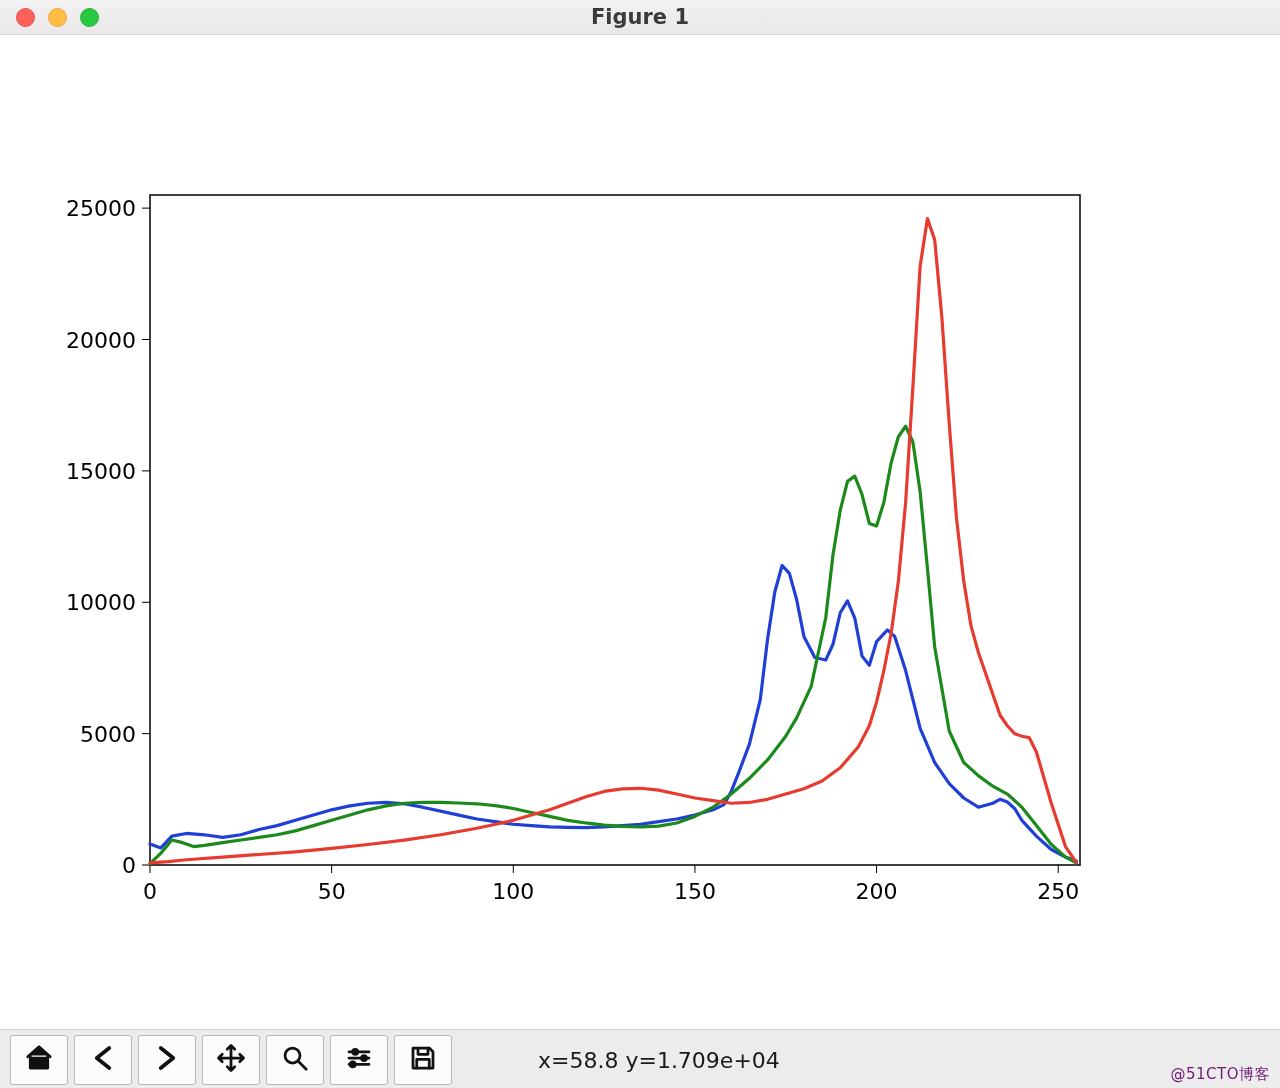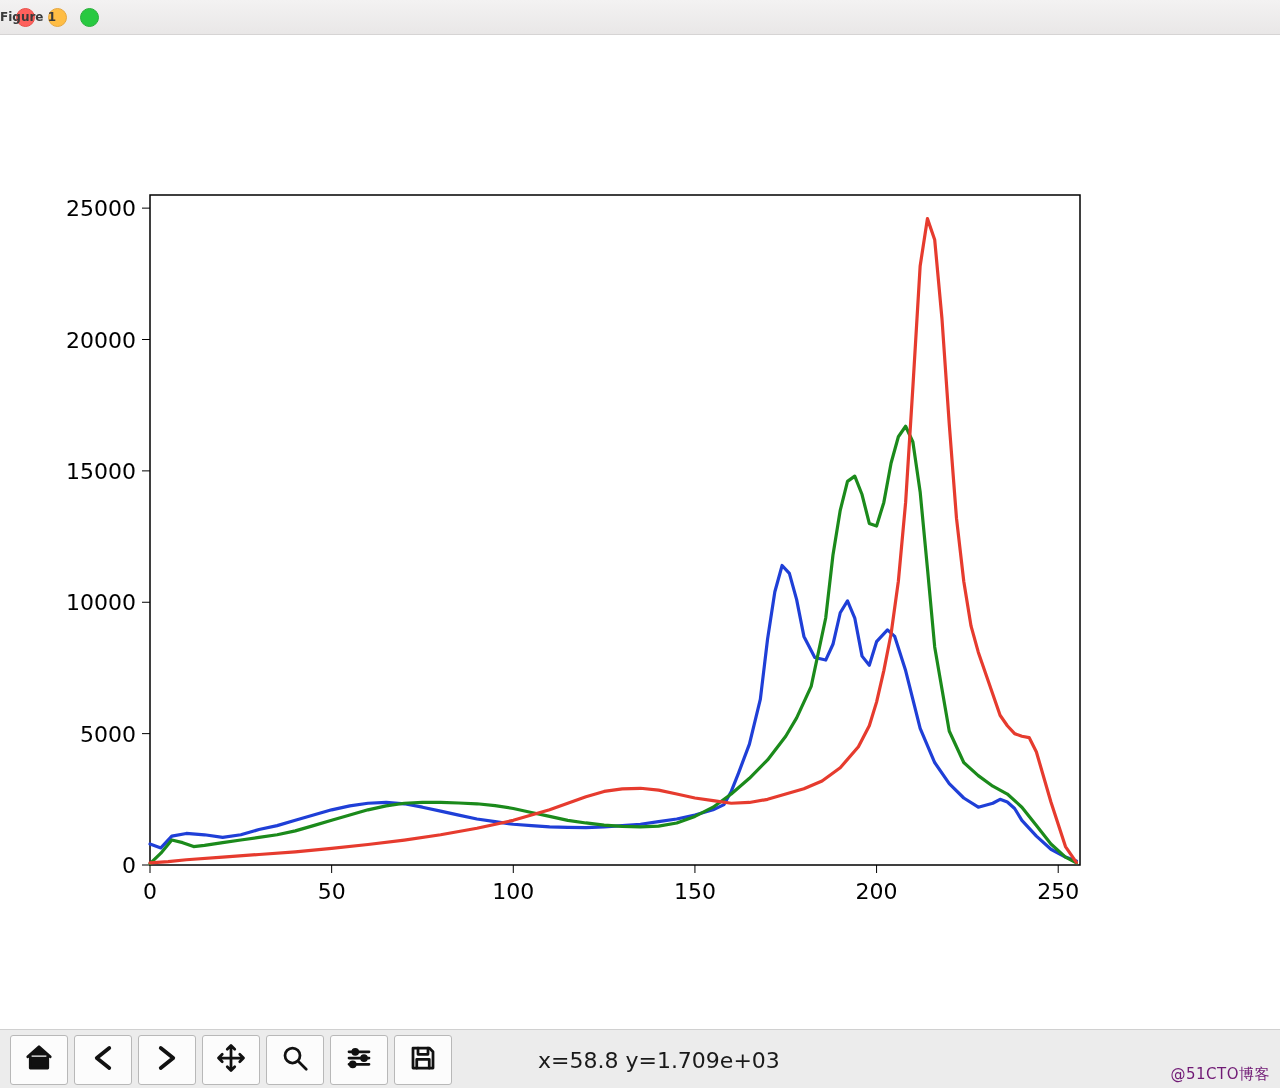--- a/index.html
+++ b/index.html
@@ -2,21 +2,21 @@
 <html><head>
 <meta charset="utf-8">
 <style>
   html,body{margin:0;padding:0;width:1280px;height:1088px;background:#fff;font-family:"DejaVu Sans","Helvetica Neue",Arial,sans-serif;overflow:hidden}
   .titlebar{height:34px;background:linear-gradient(#f3f2f2,#e9e7e7);border-bottom:1px solid #d6d4d4;display:flex;align-items:center;position:relative}
   .traffic{display:flex;gap:13px;margin-left:16px}
   .dot{width:17px;height:17px;border-radius:50%}
   .dot.red{background:#fe605c;border:1px solid #e94e48}
   .dot.yel{background:#ffbd44;border:1px solid #e6a73e}
   .dot.grn{background:#28c940;border:1px solid #29b03b}
-  .wtitle{position:absolute;left:0;right:0;font-size:12px;font-weight:600;color:#3a3a3a}
+  .wtitle{position:absolute;left:0;right:0;text-align:center;font-size:21px;font-weight:600;color:#3a3a3a}
   .figure{position:relative;width:1280px;height:994px;background:#fff}
   .plot-svg{position:absolute;left:0;top:0}
   .toolbar{height:60px;background:#ececec;display:flex;align-items:center;padding:0 10px;border-top:1px solid #d0d0d0}
   .tbtn{width:56px;height:48px;background:#fcfcfc;border:1px solid #b8b8b8;border-radius:3px;margin-right:6px;display:flex;align-items:center;justify-content:center;color:#222}
   .tbtn svg{width:30px;height:30px;stroke:#111;stroke-width:2.2;fill:none;stroke-linecap:round;stroke-linejoin:round}
   .coords{margin-left:80px;font-size:22px;color:#1a1a1a}
   .watermark{position:absolute;right:10px;bottom:4px;color:#701a75;font-size:15px;letter-spacing:.5px}
 </style>
 </head>
 <body>
@@ -97,16 +97,16 @@
           <circle cx="16" cy="12" r="2" fill="#111"></circle>
           <circle cx="7" cy="17" r="2" fill="#111"></circle>
         </svg></span>
     </div>
   <div class="tbtn">
       <span><svg viewBox="0 0 24 24">
           <path d="M4 4h13l3 3v13H4z"></path>
           <path d="M8 4v5h8V4M7 20v-7h10v7"></path>
         </svg></span>
     </div>
-  <div class="coords">x=58.8 y=1.709e+03</div>
+  <div class="coords">x=58.8 y=1.709e+04</div>
 </div>
 
 <div class="watermark">@51CTO博客</div>
 
 </body></html>

